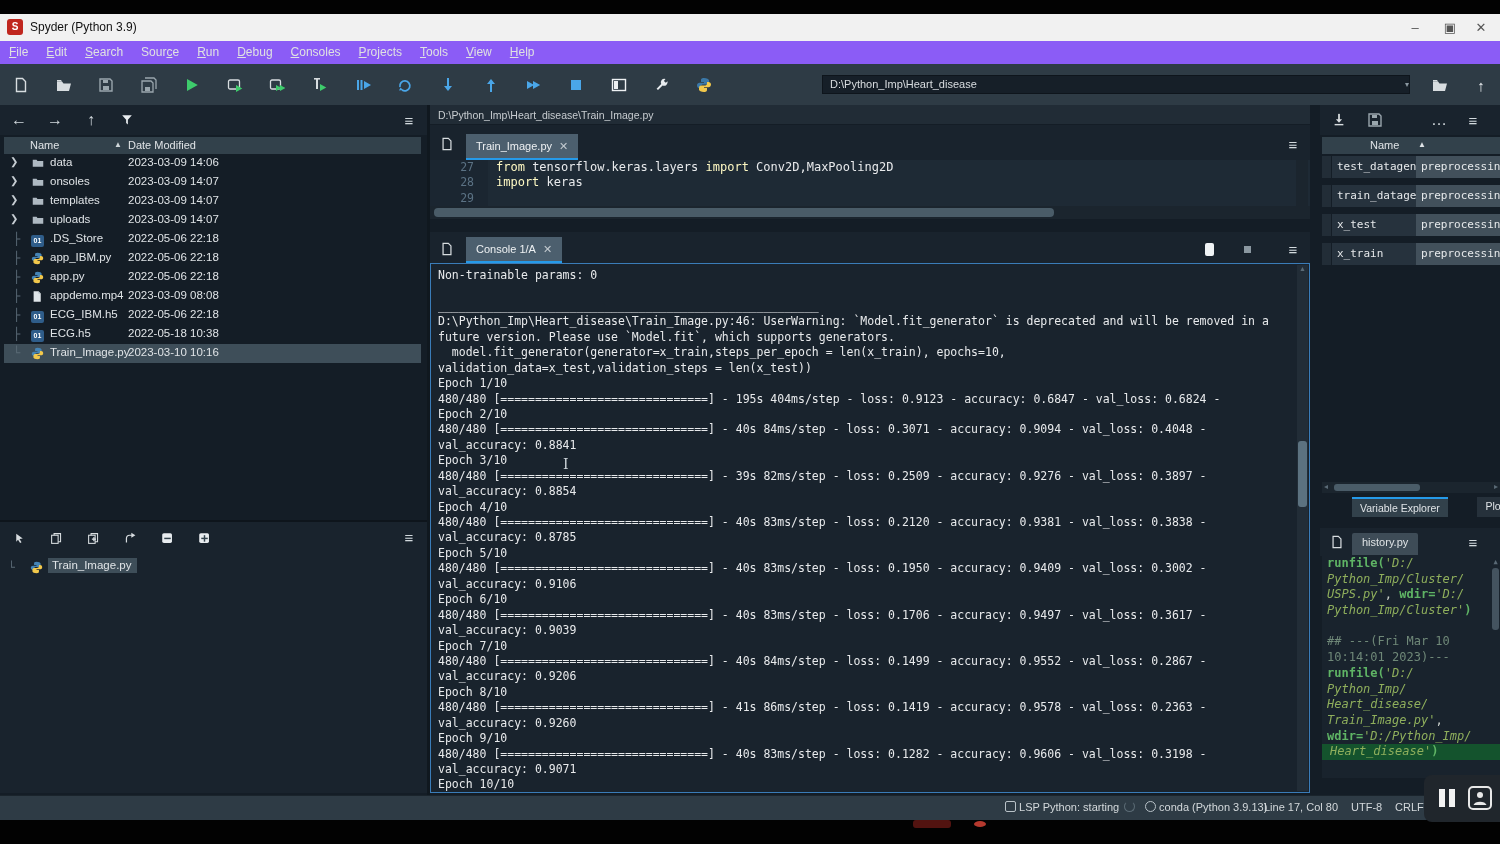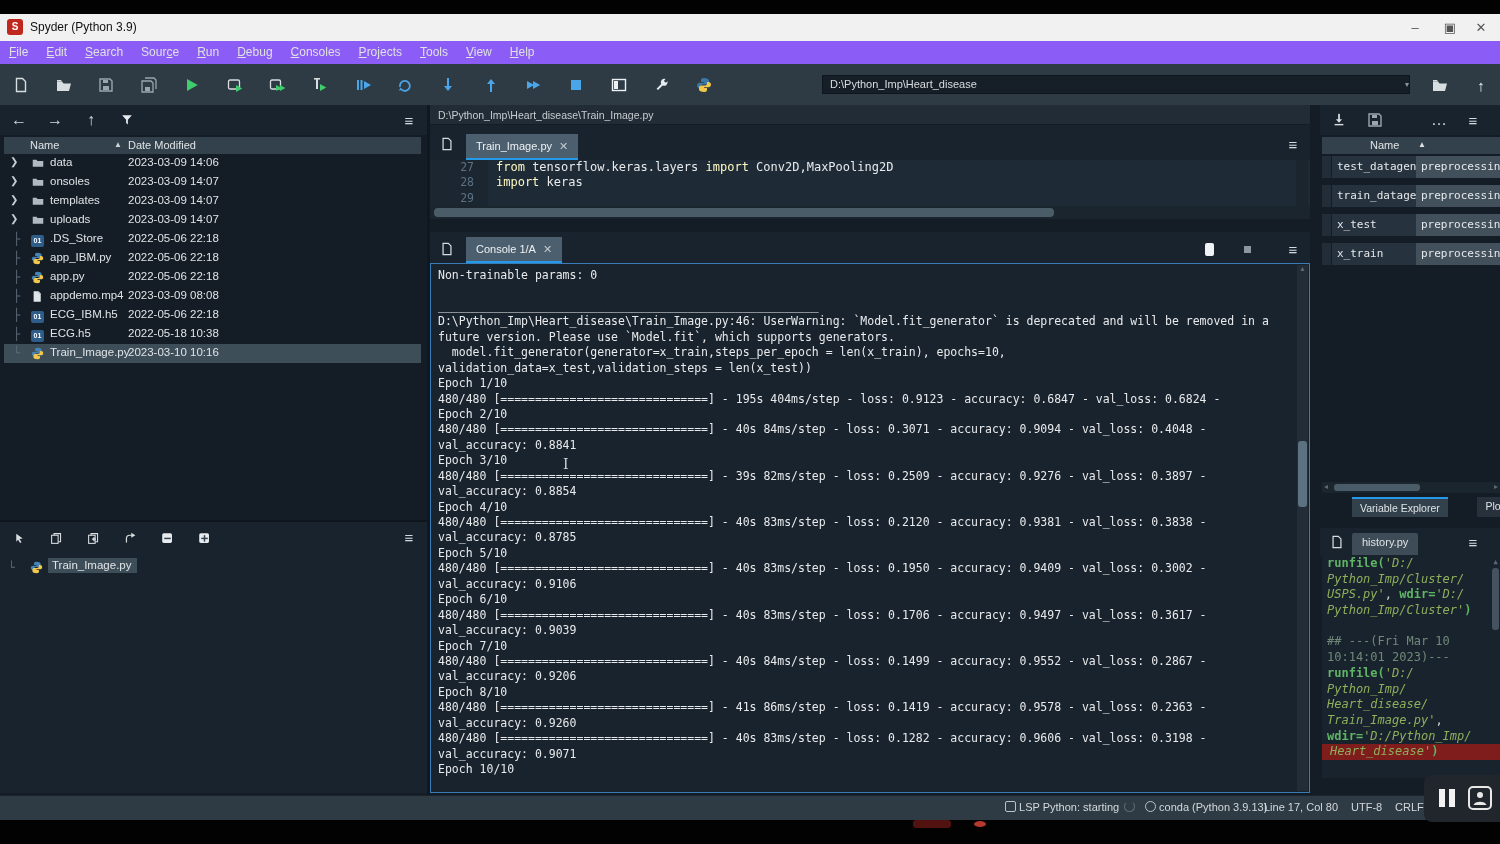--- a/index.html
+++ b/index.html
@@ -103,21 +103,21 @@
   
   .hist-toolbar{left:1320px;top:528px;width:180px;height:28px;background:#19232D;}
   .hist-tab{position:absolute;left:32px;top:5px;height:22px;background:#3E4C57;color:#dfe3e5;font-size:11px;
     padding:3px 10px 0 10px;box-sizing:border-box;border-radius:2px 2px 0 0;}
   .hist-body{left:1322px;top:556px;width:178px;height:222px;background:#19232D;overflow:hidden;}
   .hline{height:15.7px;line-height:15.7px;font-size:12px;white-space:pre;padding-left:5px;}
   .hline .g{color:#5FB465;font-weight:bold;}
   .hline .s{color:#8FAF5C;font-style:italic;}
   .hline .c{color:#6F8878;}
   .hline .p{color:#cdd3cd;}
-  .hline.sel{background:#7f1d1d;padding-left:8px;}
+  .hline.sel{background:#14532d;padding-left:8px;}
   .hist-vscroll{position:absolute;right:0;top:2px;width:9px;height:218px;}
   .hist-vscroll .thumb{position:absolute;left:1px;top:10px;width:7px;height:62px;background:#44535f;border-radius:3px;}
   .htabs{left:1322px;top:818px;width:178px;height:19px;}
 
   
   .overlay{left:1424px;top:775px;width:76px;height:47px;background:#20262c;border-radius:8px 0 0 8px;z-index:50;}
   .pausebtn{position:absolute;left:14px;top:12px;width:20px;height:22px;}
   .pausebtn i{position:absolute;top:2px;width:6px;height:18px;background:#f2f2f2;}
   .pausebtn i:first-child{left:1px;} .pausebtn i:last-child{left:11px;}
   .personbtn{position:absolute;left:44px;top:11px;width:24px;height:24px;border:2px solid #e8e8e8;border-radius:5px;box-sizing:border-box;}
@@ -504,20 +504,21 @@
         <div class="cline">val_accuracy: 0.9106</div>
         <div class="cline">Epoch 6/10</div>
         <div class="cline">480/480 [==============================] - 40s 83ms/step - loss: 0.1706 - accuracy: 0.9497 - val_loss: 0.3617 -</div>
         <div class="cline">val_accuracy: 0.9039</div>
         <div class="cline">Epoch 7/10</div>
         <div class="cline">480/480 [==============================] - 40s 84ms/step - loss: 0.1499 - accuracy: 0.9552 - val_loss: 0.2867 -</div>
         <div class="cline">val_accuracy: 0.9206</div>
         <div class="cline">Epoch 8/10</div>
         <div class="cline">480/480 [==============================] - 41s 86ms/step - loss: 0.1419 - accuracy: 0.9578 - val_loss: 0.2363 -</div>
         <div class="cline">val_accuracy: 0.9260</div>
+        <div class="cline">Epoch 9/10</div>
         <div class="cline">480/480 [==============================] - 40s 83ms/step - loss: 0.1282 - accuracy: 0.9606 - val_loss: 0.3198 -</div>
         <div class="cline">val_accuracy: 0.9071</div>
         <div class="cline">Epoch 10/10</div>
       </div>
     <div class="con-vscroll">
       <div class="up">▲</div>
       <div class="thumb"></div>
     </div>
   </div>
   <div class="abs ibeam">I</div>

